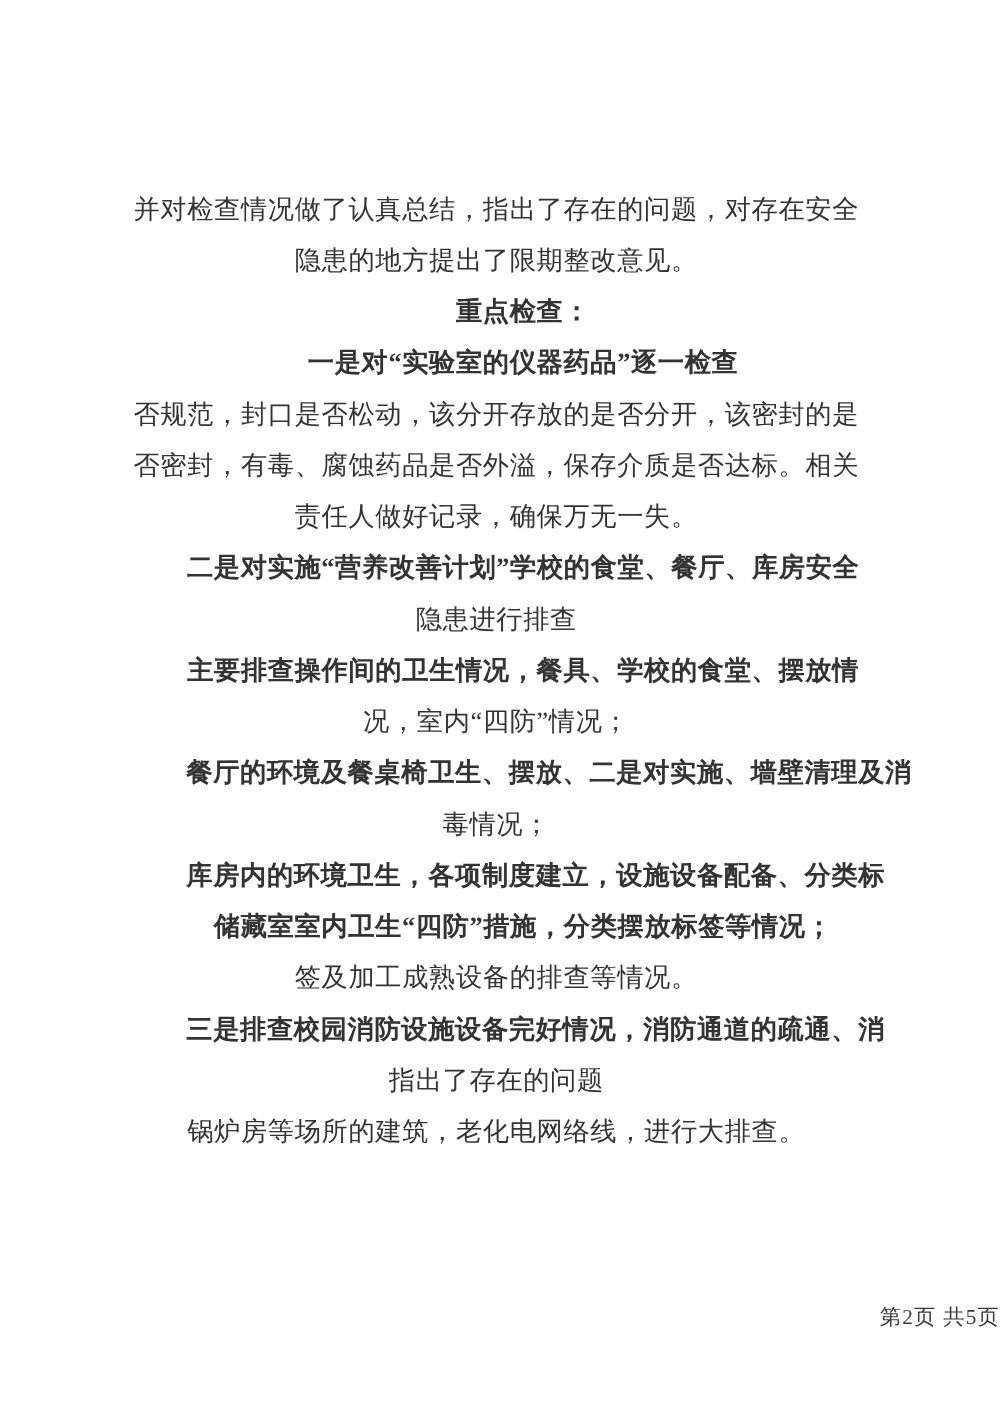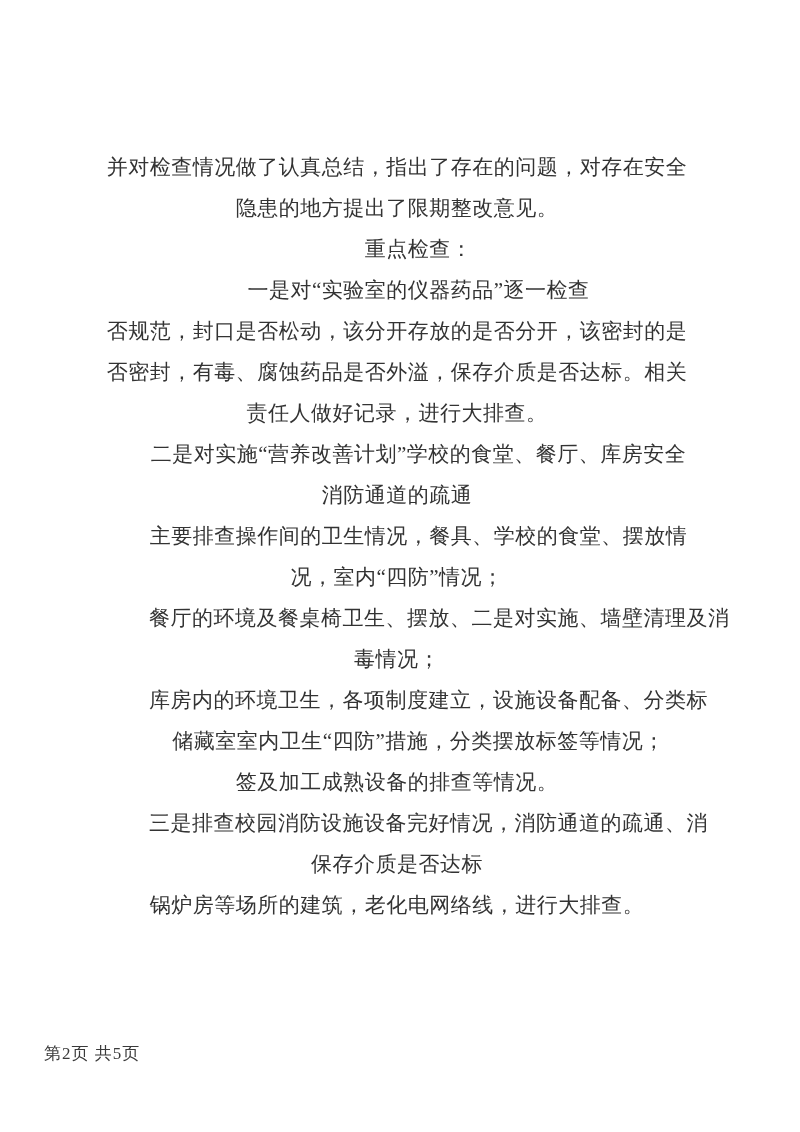--- a/index.html
+++ b/index.html
@@ -25,55 +25,56 @@
       line-height: 41px;
       letter-spacing: 0.5px;
       text-align: center;
     }
     .text-line {
       height: 41px;
       white-space: nowrap;
     }
     .text-line.indent {
       padding-left: 43px;
+      font-weight: bold;
     }
     .page-footer {
       position: absolute;
       left: 0;
       top: 1042px;
       width: 100%;
       box-sizing: border-box;
       padding-left: 44px;
-      text-align: left;
+      text-align: right;
       font-size: 17px;
       letter-spacing: 1px;
       color: #3a3a3a;
     }
   </style>
 </head>
 <body>
 
 <div class="page">
   <div class="body-text">
       <div class="text-line">并对检查情况做了认真总结，指出了存在的问题，对存在安全</div>
       <div class="text-line">隐患的地方提出了限期整改意见。</div>
       <div class="text-line indent">重点检查：</div>
       <div class="text-line indent">一是对“实验室的仪器药品”逐一检查</div>
       <div class="text-line">否规范，封口是否松动，该分开存放的是否分开，该密封的是</div>
       <div class="text-line">否密封，有毒、腐蚀药品是否外溢，保存介质是否达标。相关</div>
-      <div class="text-line">责任人做好记录，进行大排查。</div>
+      <div class="text-line">责任人做好记录，确保万无一失。</div>
       <div class="text-line indent">二是对实施“营养改善计划”学校的食堂、餐厅、库房安全</div>
-      <div class="text-line">消防通道的疏通</div>
+      <div class="text-line">隐患进行排查</div>
       <div class="text-line indent">主要排查操作间的卫生情况，餐具、学校的食堂、摆放情</div>
       <div class="text-line">况，室内“四防”情况；</div>
       <div class="text-line indent">餐厅的环境及餐桌椅卫生、摆放、二是对实施、墙壁清理及消</div>
       <div class="text-line">毒情况；</div>
       <div class="text-line indent">库房内的环境卫生，各项制度建立，设施设备配备、分类标</div>
       <div class="text-line indent">储藏室室内卫生“四防”措施，分类摆放标签等情况；</div>
       <div class="text-line">签及加工成熟设备的排查等情况。</div>
       <div class="text-line indent">三是排查校园消防设施设备完好情况，消防通道的疏通、消</div>
-      <div class="text-line">保存介质是否达标</div>
+      <div class="text-line">指出了存在的问题</div>
       <div class="text-line">锅炉房等场所的建筑，老化电网络线，进行大排查。</div>
     </div>
   <div class="page-footer">
     <span>第2页 共5页</span>
   </div>
 </div>
 
 </body></html>

